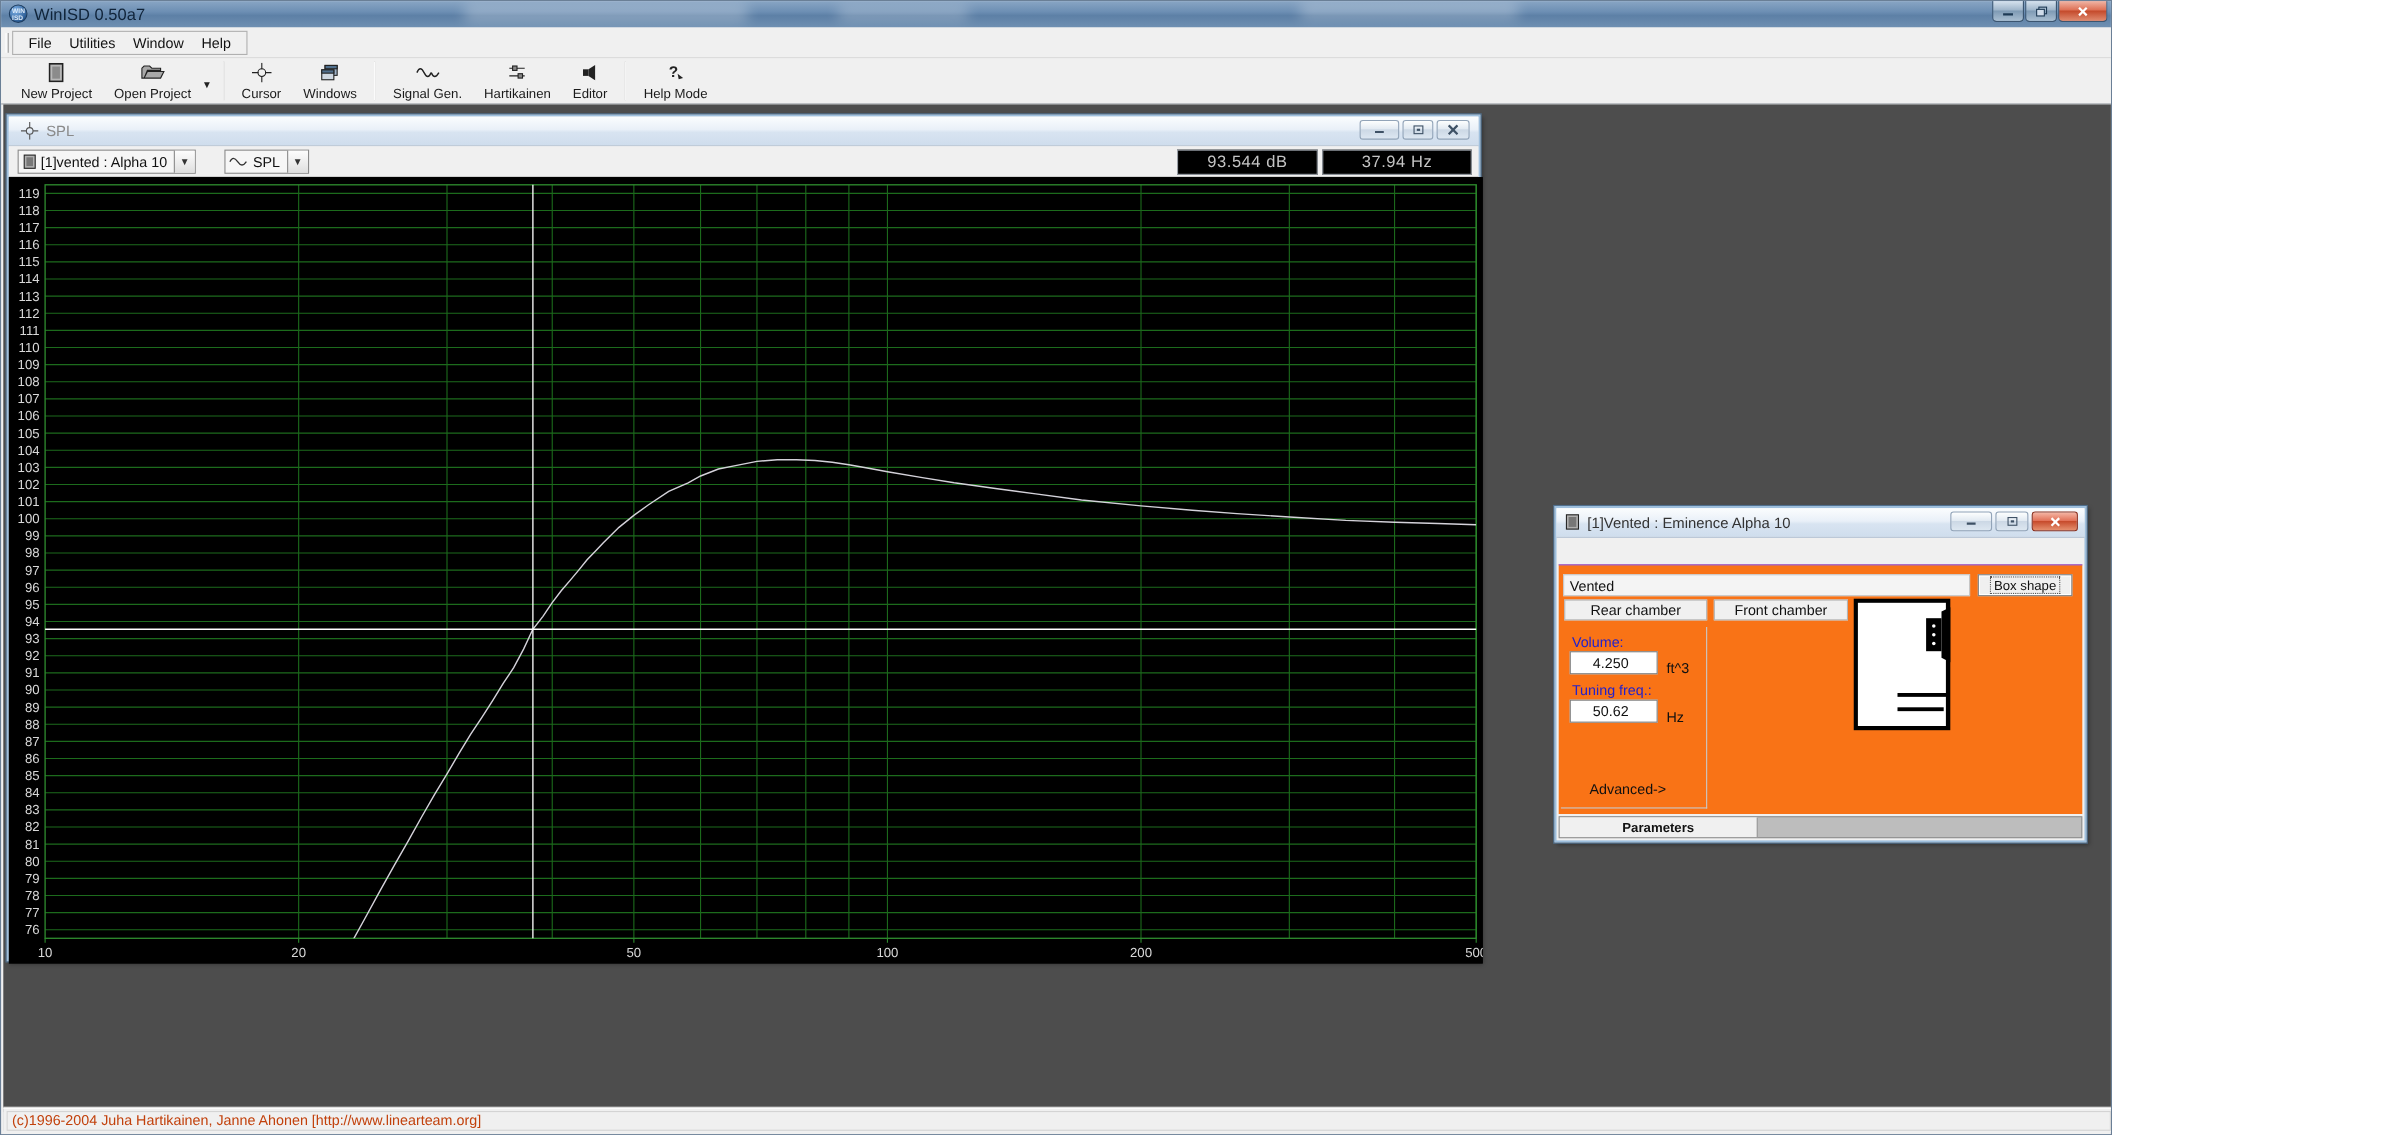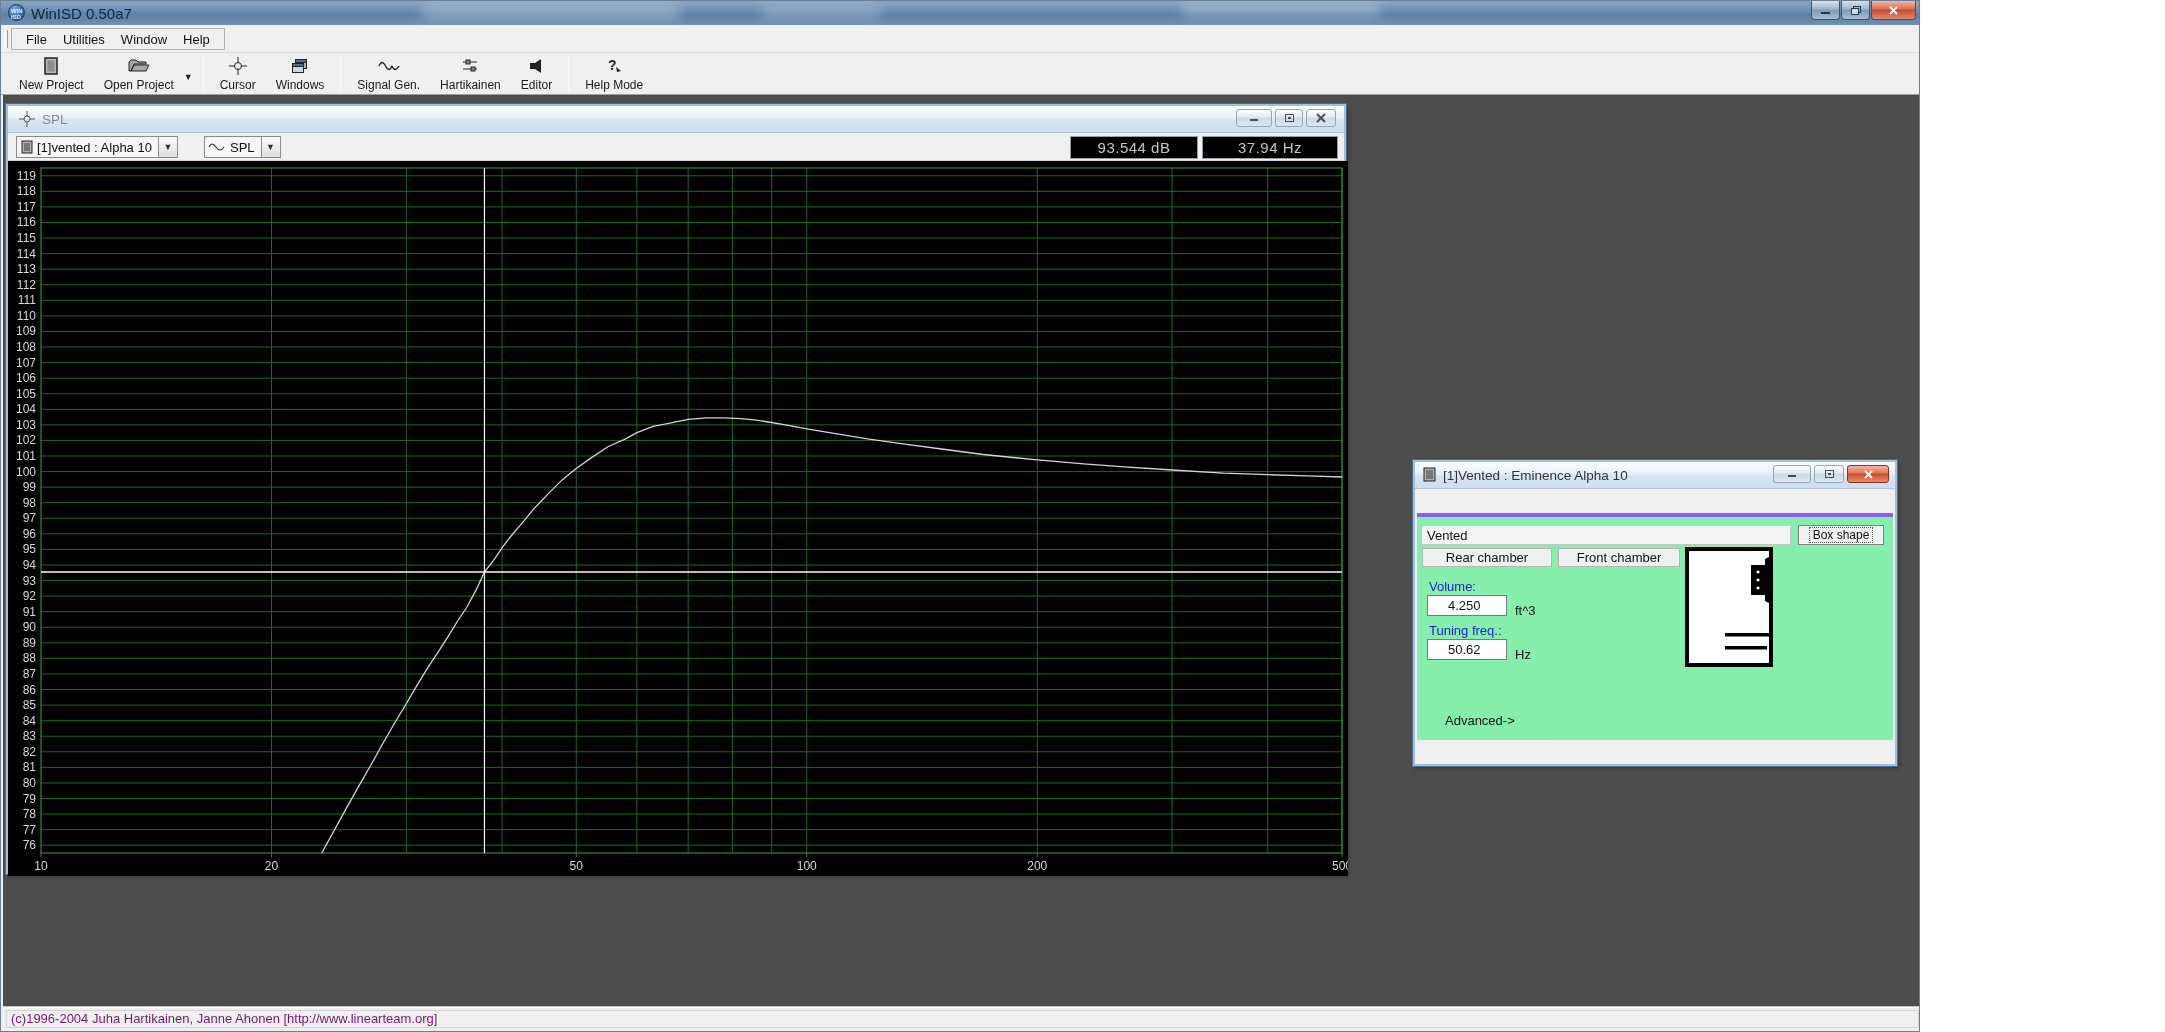--- a/index.html
+++ b/index.html
@@ -48,21 +48,21 @@
   .tb-btn .lbl { font-size:12px; color:#1a1a1a; margin-top:2px; white-space:nowrap; }
   .tb-drop { display:flex; align-items:flex-end; padding:0 4px 12px 0; font-size:9px; color:#222; }
 
   
   #mdi { position:absolute; left:2px; top:94px; width:1916px; height:916px; background:#4d4d4d; }
 
   
   #main-statusbar { position:absolute; left:2px; bottom:2px; width:1916px; height:22px; background:#f0f0f0;
     border-top:1px solid #ffffff; box-shadow:0 -1px 0 #c0c0c0; display:flex; align-items:center; }
   #main-statusbar .cell { margin-left:3px; height:18px; flex:1; border:1px solid #d4d4d4; display:flex; align-items:center; }
-  #main-statusbar span { font-size:13px; color:#701a75; padding-left:4px; white-space:nowrap; }
+  #main-statusbar span { font-size:13px; color:#c2410c; padding-left:4px; white-space:nowrap; }
 
   
   .child-window { position:absolute; background:#f0f0f0;
     border:2px solid #9ebfdd; outline:1px solid #51708e; box-shadow:2px 2px 4px rgba(0,0,0,0.35); }
   .cw-titlebar { position:relative; height:27px;
     background:linear-gradient(180deg,#fbfdfe 0%,#e9f0f8 45%,#d8e4f1 55%,#cfdded 100%);
     border-bottom:1px solid #b6c4d4; }
   .cw-title { position:absolute; left:34px; top:6px; font-size:13.5px; color:#333; white-space:nowrap; }
   .cw-title.dim { color:#8a8a8a; }
   .cw-btns { position:absolute; top:3px; display:flex; }
@@ -88,22 +88,22 @@
     display:flex; align-items:center; justify-content:center; }
   .readout span { color:#c4c4c4; font-size:15px; letter-spacing:0.5px; }
   #spl-chart-wrap { position:absolute; left:0; top:55px; width:1340px; height:715px; background:#000; }
 
   
   #vented-window { left:1410px; top:365px; width:484px; height:306px; }
   #vw-tabs { position:absolute; left:2px; top:28px; height:23px; display:flex; align-items:flex-end; }
   .tab { font-size:13px; color:#111; border:1px solid #8a8a8a; border-bottom:none;
     border-radius:2px 2px 0 0; background:#ebebeb; padding:2px 9px 3px 9px; margin-right:1px; position:relative; }
   .tab.active { background:#f6f6f6; padding:4px 11px 4px 11px; top:1px; z-index:3; }
-  #vw-content { position:absolute; left:2px; top:51px; right:2px; bottom:24px; background:#86efac;
-    border-top:4px solid #8b5cf6; }
+  #vw-content { position:absolute; left:2px; top:51px; right:2px; bottom:24px; background:#f97316;
+    border-top:1px solid #8b5cf6; }
   #vw-boxtype { position:absolute; left:4px; top:8px; width:370px; height:20px; background:#f4f4f4;
     border:1px solid #c6c6c6; display:flex; align-items:center; }
   #vw-boxtype span { font-size:13px; color:#111; padding-left:5px; }
   #vw-boxshape { position:absolute; left:381px; top:8px; width:86px; height:20px; border:1px solid #808080;
     background:#f0f0f0; display:flex; align-items:center; justify-content:center;
     box-shadow:inset 0 0 0 1px #fff; }
   #vw-boxshape span { font-size:12px; color:#111; outline:1px dotted #555; padding:0 3px; }
   .chamber-btn { position:absolute; top:31px; height:19px; border:1px solid #b4b4b4; background:#f0f0f0;
     display:flex; align-items:center; justify-content:center; }
   .chamber-btn span { font-size:13px; color:#111; }
@@ -524,20 +524,25 @@
                 <circle cx="73" cy="41" r="1.6" fill="#fff"></circle>
               </g>
               <g>
                 <rect x="40" y="86" width="46" height="3.5" fill="#000"></rect>
                 <rect x="40" y="99" width="42" height="3.5" fill="#000"></rect>
               </g>
             </svg>
           </div>
         </div>
 
+        <div id="vw-params">
+          <div class="pleft">
+            <span>Parameters</span>
+          </div>
+        </div>
       </div>
 
     </div>
 
     <div id="main-statusbar">
       <div class="cell">
         <span>(c)1996-2004 Juha Hartikainen, Janne Ahonen [http://www.linearteam.org]</span>
       </div>
     </div>
   </div>

